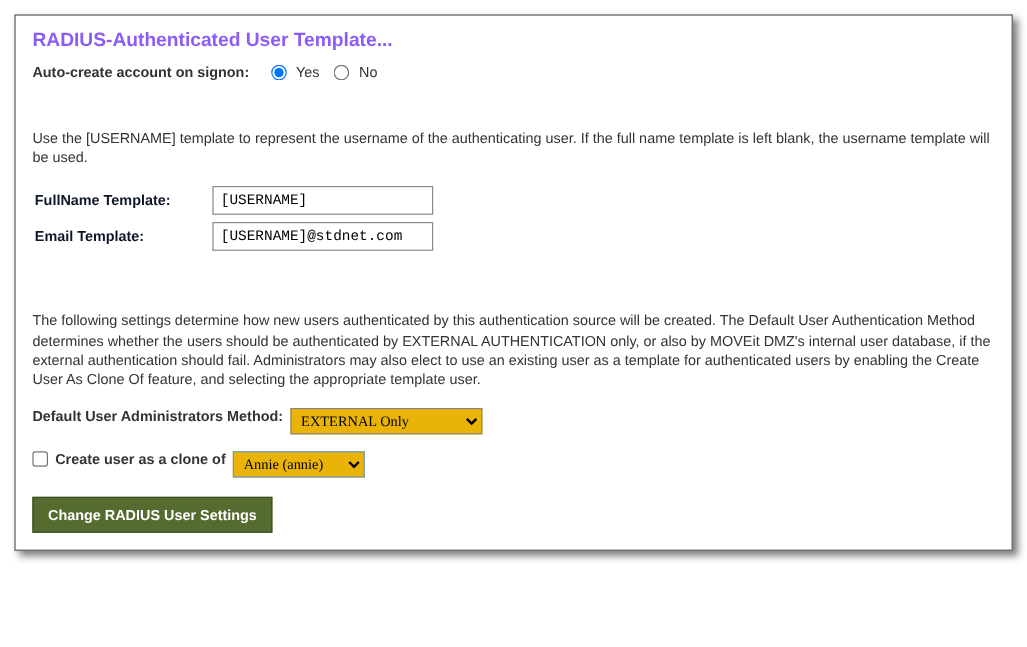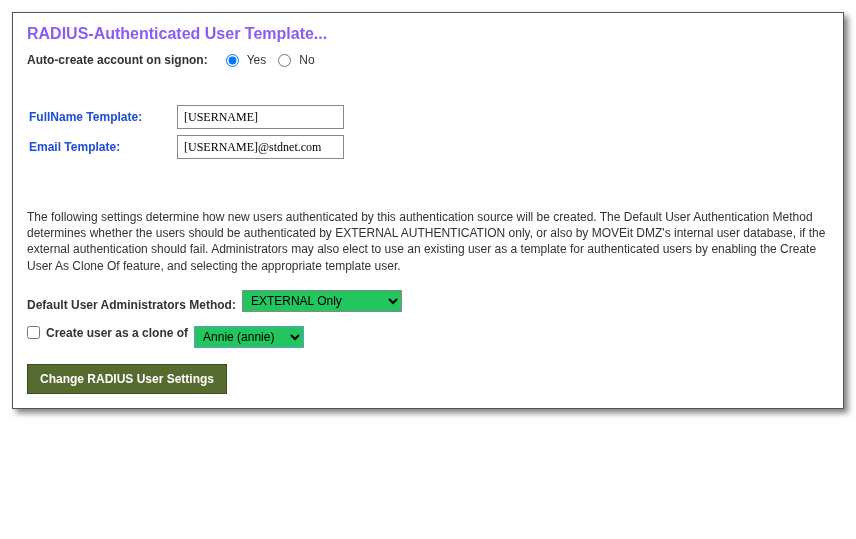--- a/index.html
+++ b/index.html
@@ -30,68 +30,68 @@
     line-height: 1.35;
     margin: 8px 0 16px 0;
   }
   .form-row {
     display: flex;
     align-items: center;
     margin: 6px 0;
   }
   .form-row label.lbl {
     font-weight: bold;
-    color: #1d4ed8;
+    color: #0f172a;
     width: 150px;
     flex: 0 0 auto;
     padding-left: 2px;
   }
   .form-row label.lbl-notes {
     align-self: flex-start;
     padding-top: 4px;
   }
   .radio-group {
     display: inline-flex;
     align-items: center;
     gap: 6px;
     margin-left: 6px;
   }
   .radio-group input[type=radio] {
     margin: 0 2px 0 6px;
   }
   .text-input {
-    font-family: Liberation Serif, serif;
+    font-family: Liberation Mono, monospace;
     font-size: 12px;
     padding: 3px 6px;
     border: 1px solid #888;
-    width: 167px;
+    width: 184px;
     height: 24px;
   }
   textarea.text-input {
     width: 290px;
     height: 60px;
     font-family: "Courier New", monospace;
     resize: both;
   }
   .select {
-    font-family: Liberation Sans, sans-serif;
+    font-family: Liberation Serif, serif;
     font-size: 12px;
     height: 22px;
     border: 1px solid #888;
-    background: #22c55e;
+    background: #eab308;
     padding: 1px 4px;
   }
   .select.wide { width: 160px; }
   .select.clone {
     width: 110px;
     border: 1px solid #6699cc;
   }
   .row-inline {
     display: flex;
-    align-items: flex-end;
+    align-items: flex-start;
     gap: 6px;
     margin: 8px 0 14px 0;
   }
   .row-inline label.bold {
     font-weight: bold;
   }
   .checkbox-row {
     display: flex;
     align-items: flex-start;
     gap: 6px;
@@ -123,20 +123,21 @@
     <span class="radio-group">
       <input type="radio" name="autocreate" checked="" style="">
       <span>Yes</span>
       <input type="radio" name="autocreate" style="">
       <span>No</span>
     </span>
   </div>
 
   <div class="gap-lg"></div>
 
+  <div class="para">Use the [USERNAME] template to represent the username of the authenticating user. If the full name template is left blank, the username template will be used.</div>
 
   <div class="form-row">
     <label class="lbl">FullName Template:</label>
     <input class="text-input" type="text" value="[USERNAME]" style="">
   </div>
 
   <div class="form-row">
     <label class="lbl">Email Template:</label>
     <input class="text-input" type="text" value="[USERNAME]@stdnet.com" style="">
   </div>

